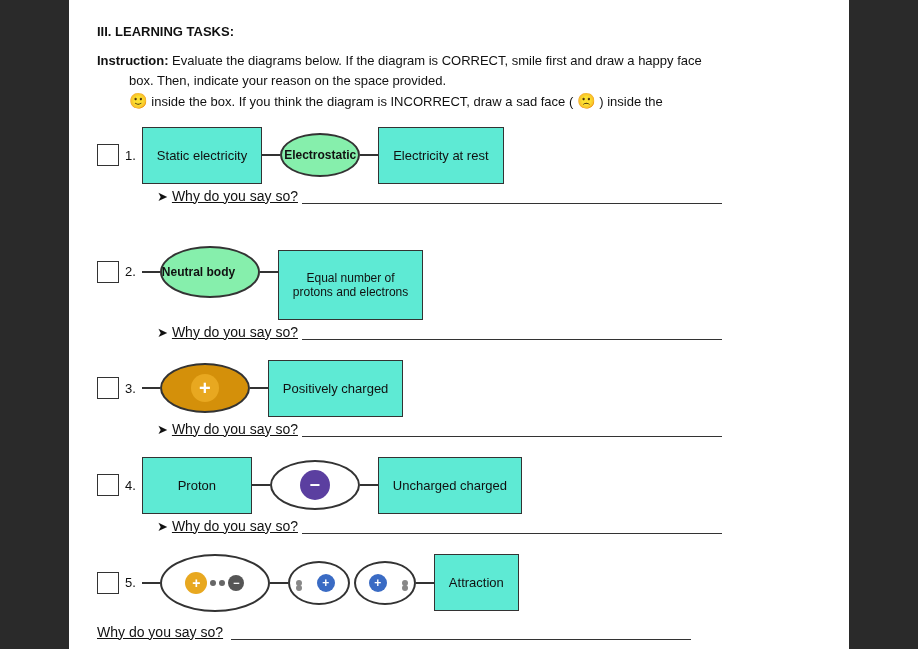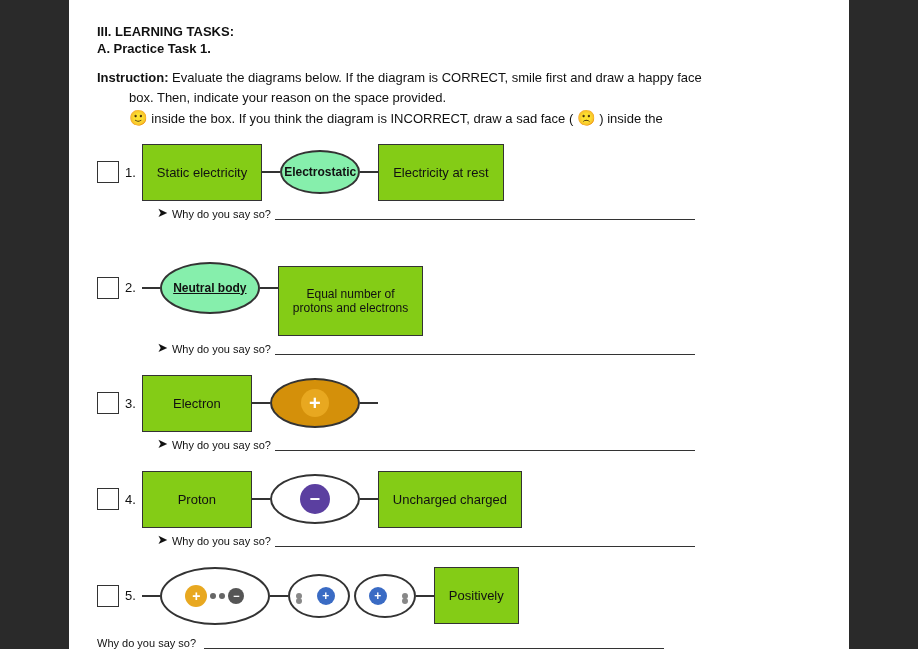--- a/index.html
+++ b/index.html
@@ -56,21 +56,21 @@
       align-items: center;
       gap: 0;
       flex: 1;
     }
     .rect-box {
       border: 1.5px solid #333;
       padding: 20px 14px;
       font-size: 13px;
       text-align: center;
       min-width: 110px;
-      background: #84cc16;
+      background: #5eead4;
       white-space: nowrap;
     }
     .rect-box-wide {
       min-width: 140px;
       margin-top: 26px;
     }
     .connector-line {
       width: 18px;
       height: 2px;
       background: #333;
@@ -93,44 +93,44 @@
       background: #86efac;
     }
     .why-row {
       display: flex;
       align-items: flex-end;
       margin-top: 4px;
       margin-left: 60px;
       margin-bottom: 4px;
     }
     .why-label {
-      font-size: 11px;
+      font-size: 14px;
       white-space: nowrap;
       margin-right: 4px;
+      text-decoration: underline;
     }
     .why-arrow {
       font-size: 13px;
       margin-right: 4px;
     }
     .why-line {
       flex: 1;
       border-bottom: 1px solid #333;
       max-width: 420px;
     }
     .neutral-oval {
       width: 100px;
       height: 52px;
     }
   </style>
 </head>
 <body>
 
 <div class="page">
   <div class="section-title">III. LEARNING TASKS:</div>
-  <div class="section-title">A. Practice Task 1.</div>
 
   <div style="height:10px;"></div>
 
   <div class="instruction">
     <span><b>Instruction:</b><span> Evaluate the diagrams below. If the diagram is CORRECT, smile first and draw a happy face</span></span>
     <span class="indent">box. Then, indicate your reason on the space provided.</span>
     <span class="indent">
       <span style="font-size:15px;">🙂</span>
       <span>inside the box. If you think the diagram is INCORRECT, draw a sad face (</span>
       <span style="font-size:15px;">🙁</span>
@@ -157,46 +157,46 @@
     <div class="why-line"></div>
   </div>
 
   <div style="height:8px;"></div>
 
   <div class="task-row">
     <div class="checkbox"></div>
     <span class="task-number">2.</span>
     <div class="diagram-container">
       <div class="connector-line"></div>
-      <div class="oval neutral-oval oval-white" style="border:2px solid #333; border-radius:50%; display:flex; align-items:center; justify-content:center;text-decoration:underline;">
+      <div class="oval neutral-oval oval-white" style="border:2px solid #333; border-radius:50%; display:flex; align-items:center; justify-content:flex-start;">
         <span style="font-size:12px; font-weight:bold;">Neutral body</span>
       </div>
       <div class="connector-line"></div>
       <div class="rect-box rect-box-wide" style="font-size:12px;">Equal number of<br>protons and electrons</div>
     </div>
   </div>
   <div class="why-row">
     <span class="why-arrow">➤</span>
     <span class="why-label">Why do you say so?</span>
     <div class="why-line"></div>
   </div>
 
   <div style="height:8px;"></div>
 
   <div class="task-row">
     <div class="checkbox"></div>
     <span class="task-number">3.</span>
     <div class="diagram-container">
-      <div class="rect-box">Electron</div>
       <div class="connector-line"></div>
 
       <div style="width:90px; height:50px; border:2px solid #333; border-radius:50%; background:#d4900a; display:flex; align-items:center; justify-content:center;">
         <div style="width:28px; height:28px; border-radius:50%; background:#e8a820; display:flex; align-items:center; justify-content:center; font-weight:bold; color:#fff; font-size:20px;">+</div>
       </div>
       <div class="connector-line"></div>
+      <div class="rect-box">Positively charged</div>
     </div>
   </div>
   <div class="why-row">
     <span class="why-arrow">➤</span>
     <span class="why-label">Why do you say so?</span>
     <div class="why-line"></div>
   </div>
 
   <div style="height:8px;"></div>
 
@@ -244,21 +244,21 @@
           <div style="width:18px; height:18px; border-radius:50%; background:#3a6bc4; display:flex; align-items:center; justify-content:center; font-weight:bold; color:#fff; font-size:12px; margin-left:14px;">+</div>
         </div>
 
         <div style="width:62px; height:44px; border:2px solid #333; border-radius:50%; background:#fff; display:flex; align-items:center; justify-content:center; gap:3px; position:relative;">
           <div style="width:18px; height:18px; border-radius:50%; background:#3a6bc4; display:flex; align-items:center; justify-content:center; font-weight:bold; color:#fff; font-size:12px; margin-right:14px;">+</div>
           <div style="width:6px; height:6px; border-radius:50%; background:#888; position:absolute; right:6px;"></div>
           <div style="width:6px; height:6px; border-radius:50%; background:#888; position:absolute; right:6px; top:22px;"></div>
         </div>
       </div>
       <div class="connector-line"></div>
-      <div class="rect-box" style="min-width:80px;">Positively</div>
+      <div class="rect-box" style="min-width:80px;">Attraction</div>
     </div>
   </div>
 
   <div style="height:10px;"></div>
 
   <div style="display:flex; align-items:flex-end;">
     <span class="why-label">Why do you say so?</span>
     <div style="flex:1; border-bottom:1px solid #333; max-width:460px; margin-left:4px;"></div>
   </div>
 

